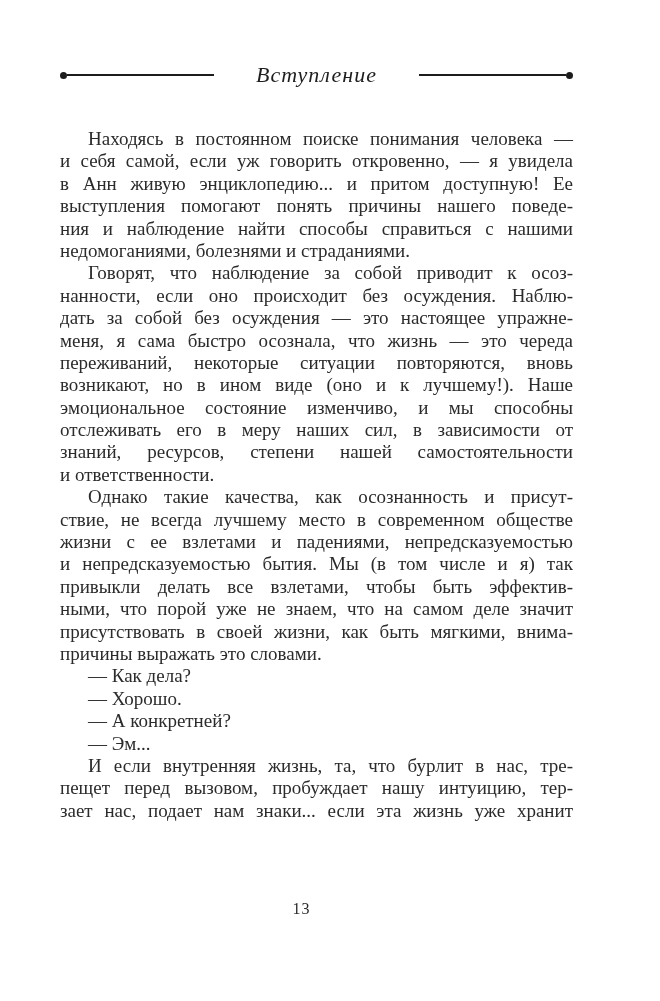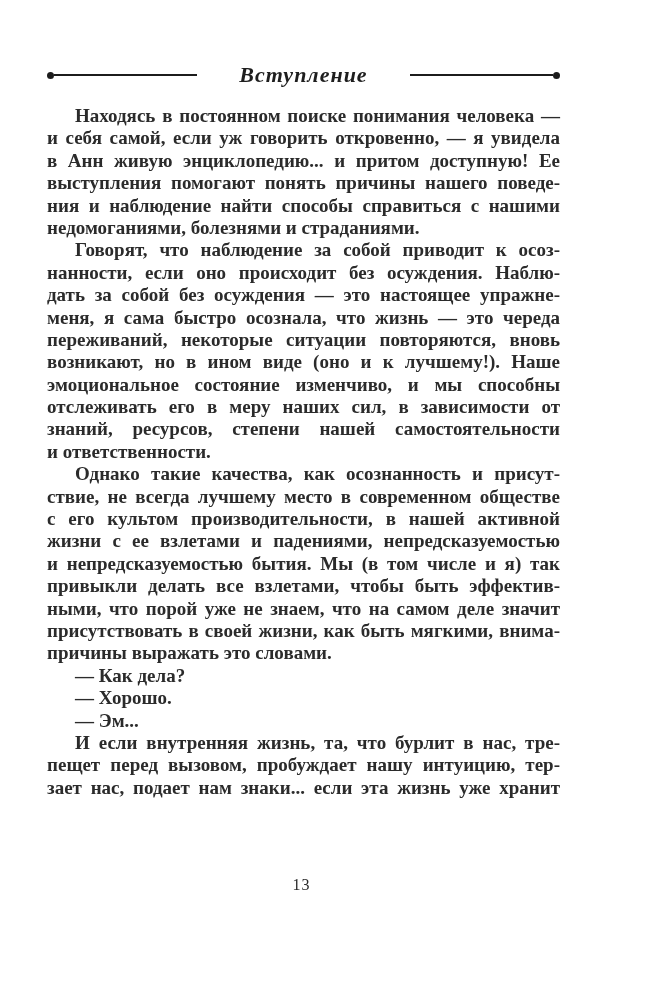--- a/index.html
+++ b/index.html
@@ -11,24 +11,23 @@
     position: relative;
     width: 660px;
     height: 1001px;
     background: var(--bg-color, #ffffff);
     overflow: hidden;
     font-family: "Liberation Serif", "DejaVu Serif", serif;
     color: var(--text-color, #2b2b2b);
   }
   .text-block {
     position: absolute;
-    left: 47px;
+    left: 60px;
     top: 62px;
     width: 513px;
-    font-weight: bold;
   }
   .chapter-header {
     display: flex;
     align-items: center;
     height: 26px;
   }
   .chapter-header .dot {
     width: 7px;
     height: 7px;
     border-radius: 50%;
@@ -43,41 +42,41 @@
   .chapter-header .chapter-title {
     flex: 0 0 auto;
     padding: 0 42px;
     font-style: italic;
     font-size: 22px;
     letter-spacing: 1px;
     color: #1e1e1e;
     white-space: nowrap;
   }
   .body-lines {
-    margin-top: 17px;
+    margin-top: 40px;
   }
   .line {
     height: 22.4px;
     line-height: 22.4px;
     font-size: 19px;
     text-align: justify;
     text-align-last: justify;
     white-space: normal;
     overflow: visible;
   }
   .line.para-end {
     text-align-last: left;
   }
   .line.indent {
     text-indent: 28px;
   }
   .page-number {
     position: absolute;
     left: 45px;
-    top: 876px;
+    top: 900px;
     width: 513px;
     text-align: center;
     font-size: 16px;
     letter-spacing: 1px;
     color: #2b2b2b;
   }
 </style>
 </head>
 <body>
 
@@ -105,29 +104,29 @@
         <div class="line">дать за собой без осуждения — это настоящее упражне-</div>
         <div class="line">меня, я сама быстро осознала, что жизнь — это череда</div>
         <div class="line">переживаний, некоторые ситуации повторяются, вновь</div>
         <div class="line">возникают, но в ином виде (оно и к лучшему!). Наше</div>
         <div class="line">эмоциональное состояние изменчиво, и мы способны</div>
         <div class="line">отслеживать его в меру наших сил, в зависимости от</div>
         <div class="line">знаний, ресурсов, степени нашей самостоятельности</div>
         <div class="line para-end">и ответственности.</div>
         <div class="line indent">Однако такие качества, как осознанность и присут-</div>
         <div class="line">ствие, не всегда лучшему место в современном обществе</div>
-        <div class="line">с его культом производительности, в нашей активной</div>
         <div class="line">жизни с ее взлетами и падениями, непредсказуемостью</div>
         <div class="line">и непредсказуемостью бытия. Мы (в том числе и я) так</div>
         <div class="line">привыкли делать все взлетами, чтобы быть эффектив-</div>
         <div class="line">ными, что порой уже не знаем, что на самом деле значит</div>
         <div class="line">присутствовать в своей жизни, как быть мягкими, внима-</div>
         <div class="line para-end">причины выражать это словами.</div>
         <div class="line indent para-end">— Как дела?</div>
         <div class="line indent para-end">— Хорошо.</div>
+        <div class="line indent para-end">— А конкретней?</div>
         <div class="line indent para-end">— Эм...</div>
         <div class="line indent">И если внутренняя жизнь, та, что бурлит в нас, тре-</div>
         <div class="line">пещет перед вызовом, пробуждает нашу интуицию, тер-</div>
         <div class="line">зает нас, подает нам знаки... если эта жизнь уже хранит</div>
       </div>
 
   </div>
 
   <div class="page-number">13</div>
 

